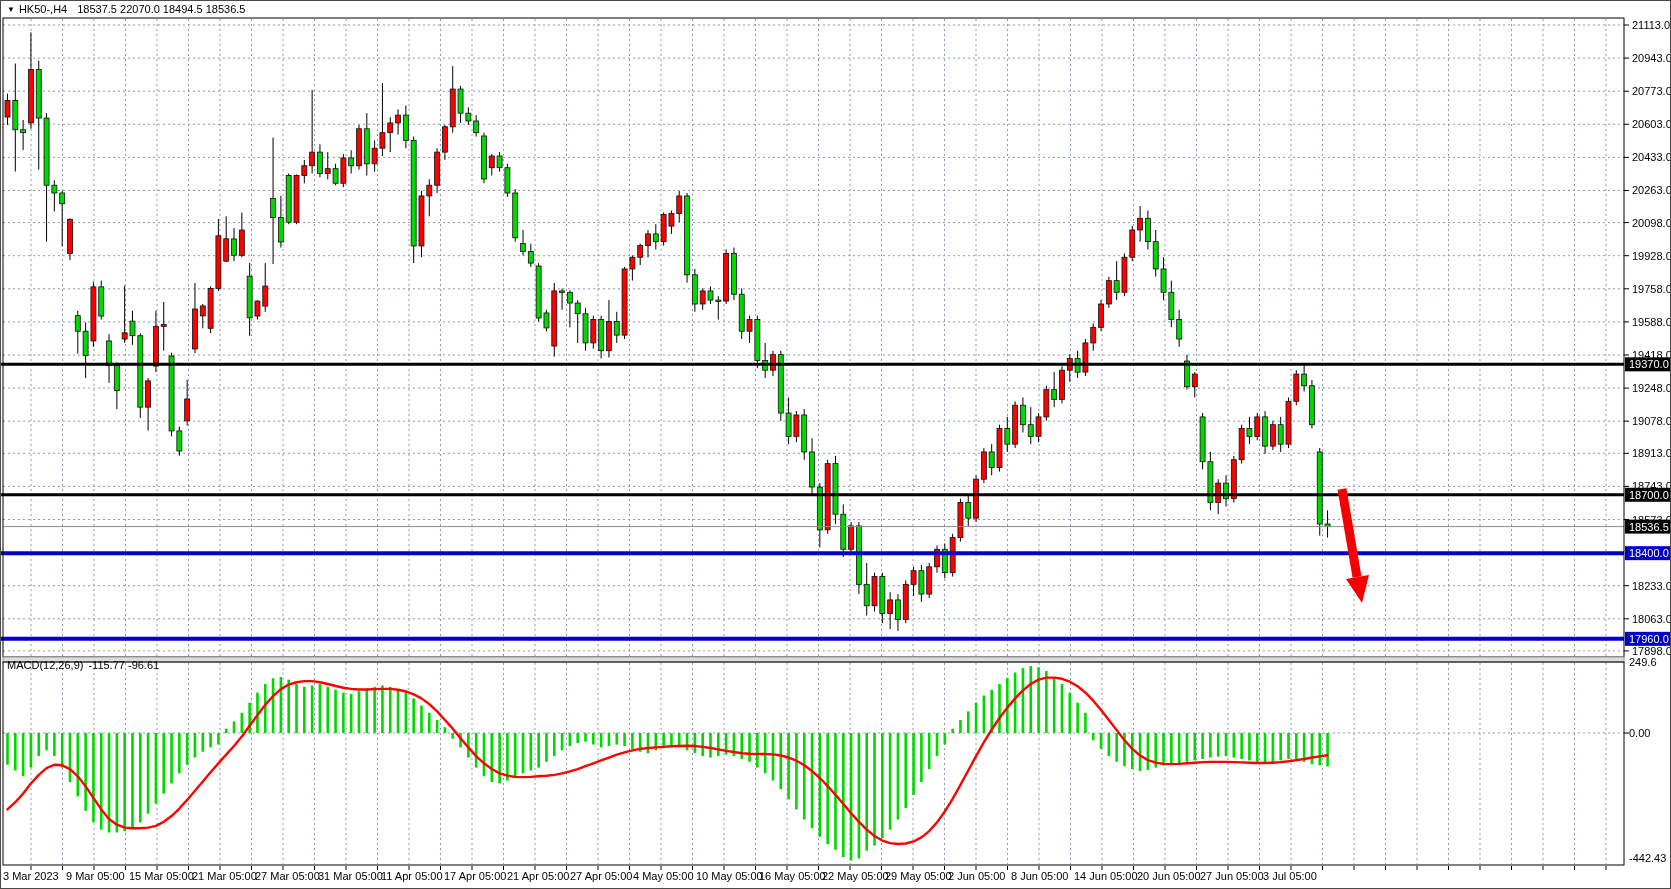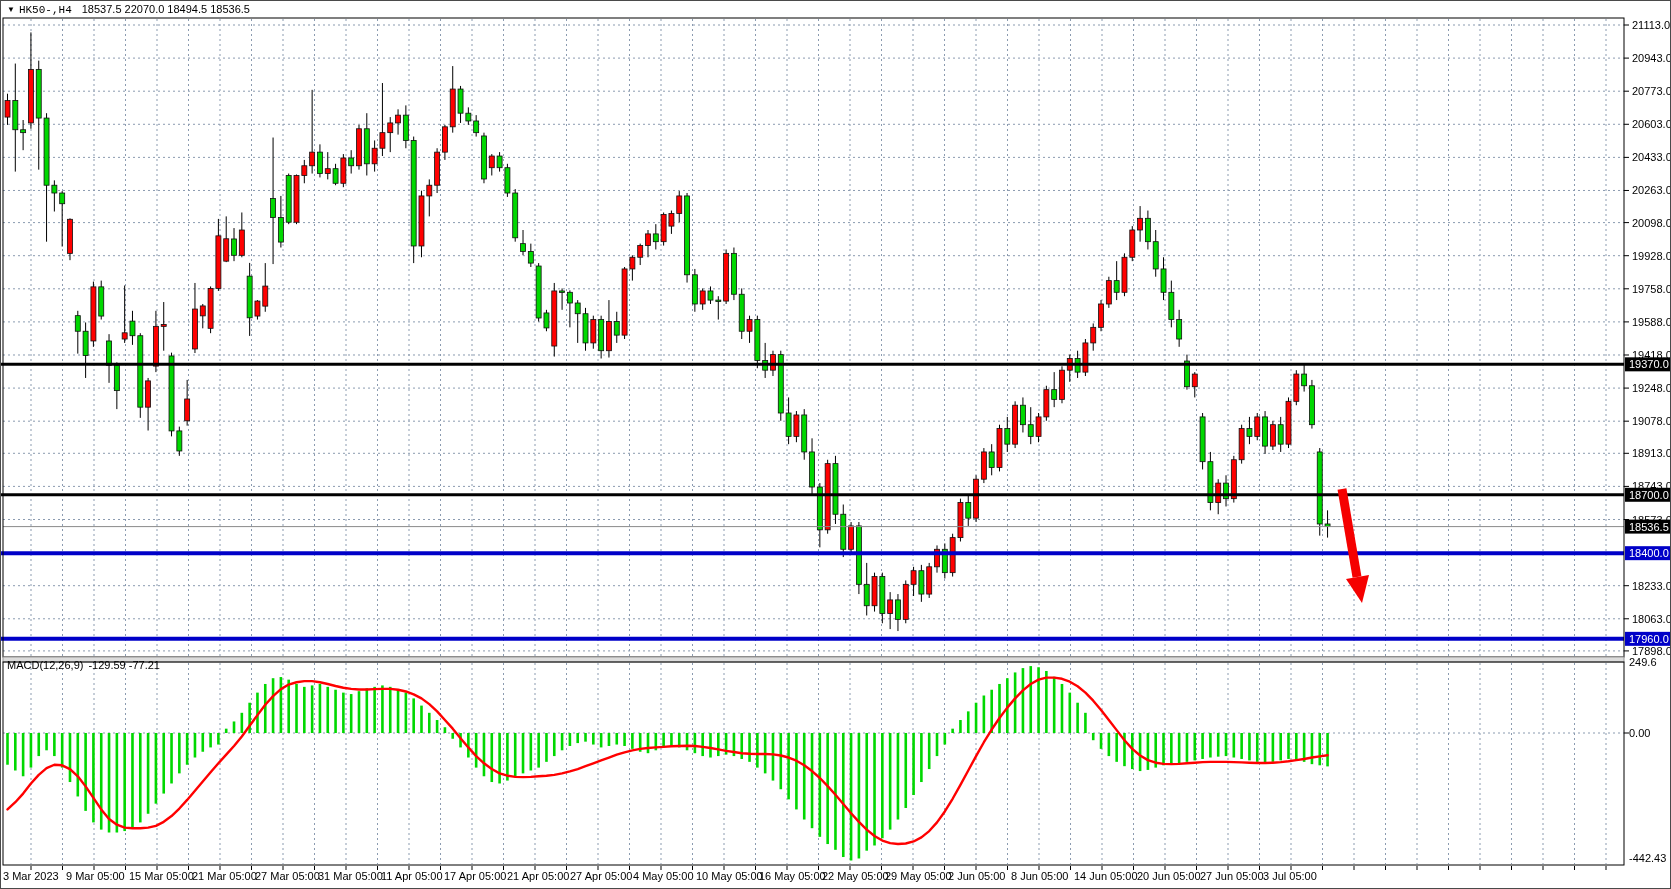--- a/index.html
+++ b/index.html
@@ -2,21 +2,21 @@
 <html><head>
 <meta charset="utf-8">
 <style>
   html,body{margin:0;padding:0;background:#e8e8e8;}
   #window{position:relative;width:1671px;height:889px;background:#ffffff;
     border:1px solid #4a4a4a;box-sizing:border-box;overflow:hidden;
     font-family:"Liberation Sans",sans-serif;}
   #cv{position:absolute;left:0;top:0;}
   #title{position:absolute;left:6px;top:2px;font-size:11px;color:#000;white-space:pre;}
   #title .tri{font-size:8px;vertical-align:1px;margin-right:4px;}
-  #title .sym{margin-right:10px;font-family:Liberation Mono, monospace;}
+  #title .sym{margin-right:10px;}
   #macdlabel{position:absolute;left:6px;top:658px;font-size:11px;color:#000;white-space:pre;}
   #macdlabel span{margin-right:5px;}
   text{font-family:"Liberation Sans",sans-serif;}
 </style>
 </head>
 <body>
 
 <div id="window">
   <svg id="cv" width="1671" height="889">
       <rect x="0" y="0" width="1671" height="889" fill="#fff"></rect>
@@ -783,14 +783,14 @@
       <text x="821" y="879" font-size="11" fill="#000" text-anchor="start">22 May 05:00</text>
       <text x="884" y="879" font-size="11" fill="#000" text-anchor="start">29 May 05:00</text>
       <text x="947" y="879" font-size="11" fill="#000" text-anchor="start">2 Jun 05:00</text>
       <text x="1010" y="879" font-size="11" fill="#000" text-anchor="start">8 Jun 05:00</text>
       <text x="1073" y="879" font-size="11" fill="#000" text-anchor="start">14 Jun 05:00</text>
       <text x="1136" y="879" font-size="11" fill="#000" text-anchor="start">20 Jun 05:00</text>
       <text x="1199" y="879" font-size="11" fill="#000" text-anchor="start">27 Jun 05:00</text>
       <text x="1262" y="879" font-size="11" fill="#000" text-anchor="start">3 Jul 05:00</text>
     </svg>
   <div id="title"><span class="tri">▼</span><span class="sym">HK50-,H4</span><span>18537.5 22070.0 18494.5 18536.5</span></div>
-  <div id="macdlabel"><span>MACD(12,26,9)</span><span>-129.59 -77.21</span></div>
+  <div id="macdlabel"><span>MACD(12,26,9)</span><span>-115.77 -96.61</span></div>
 </div>
 
 </body></html>

